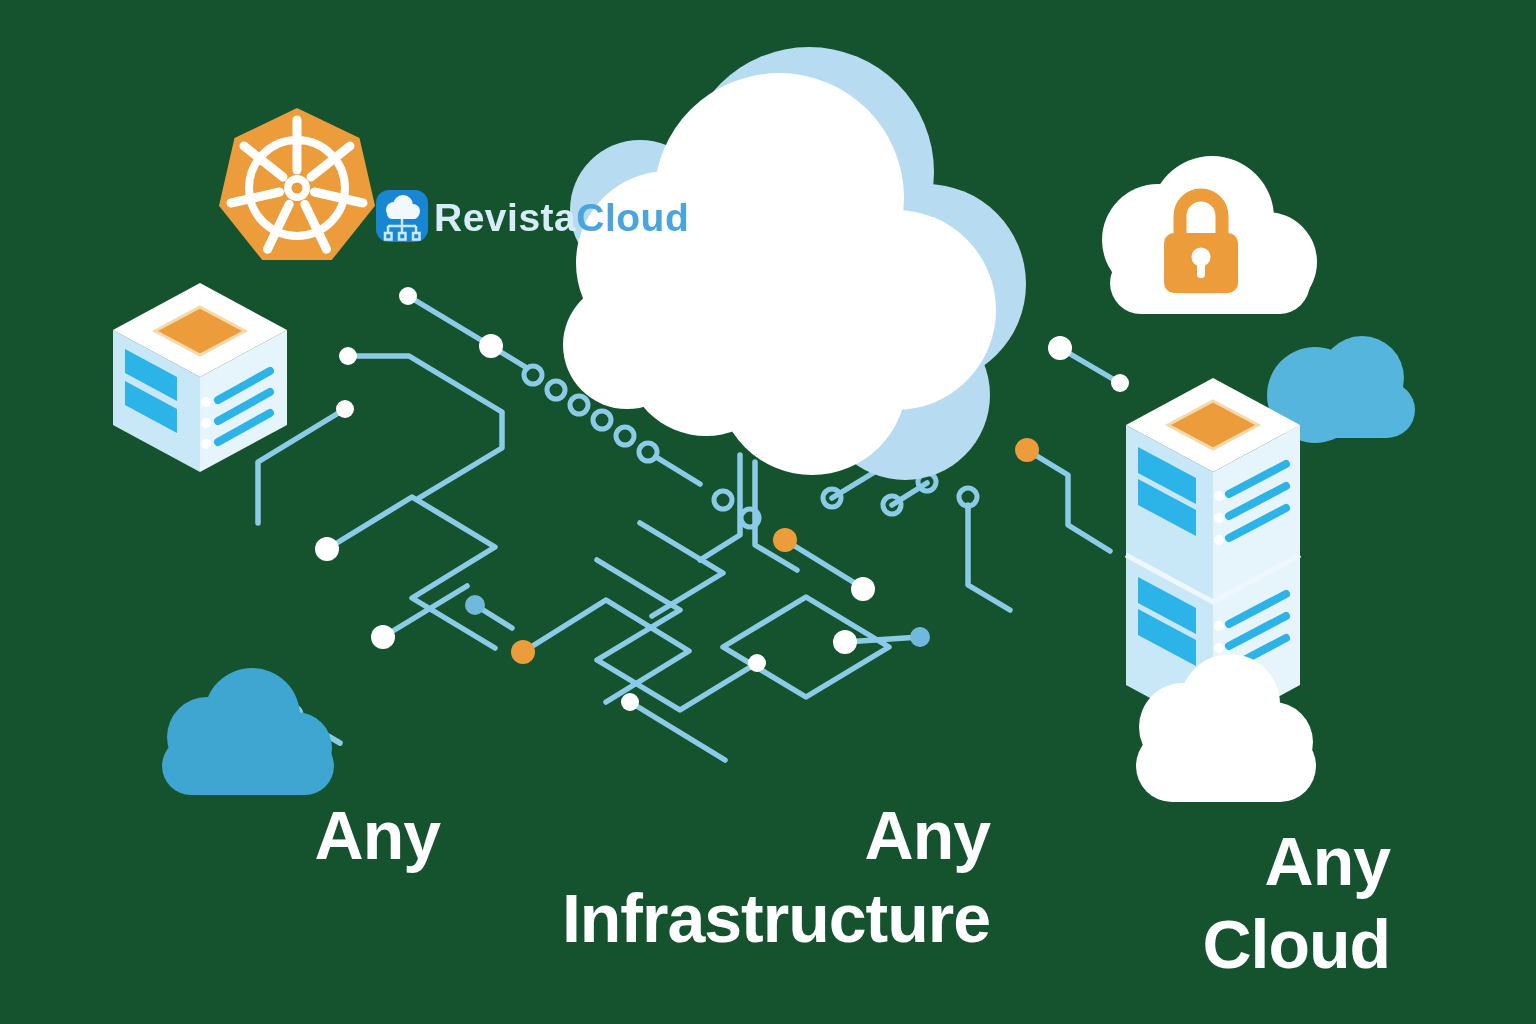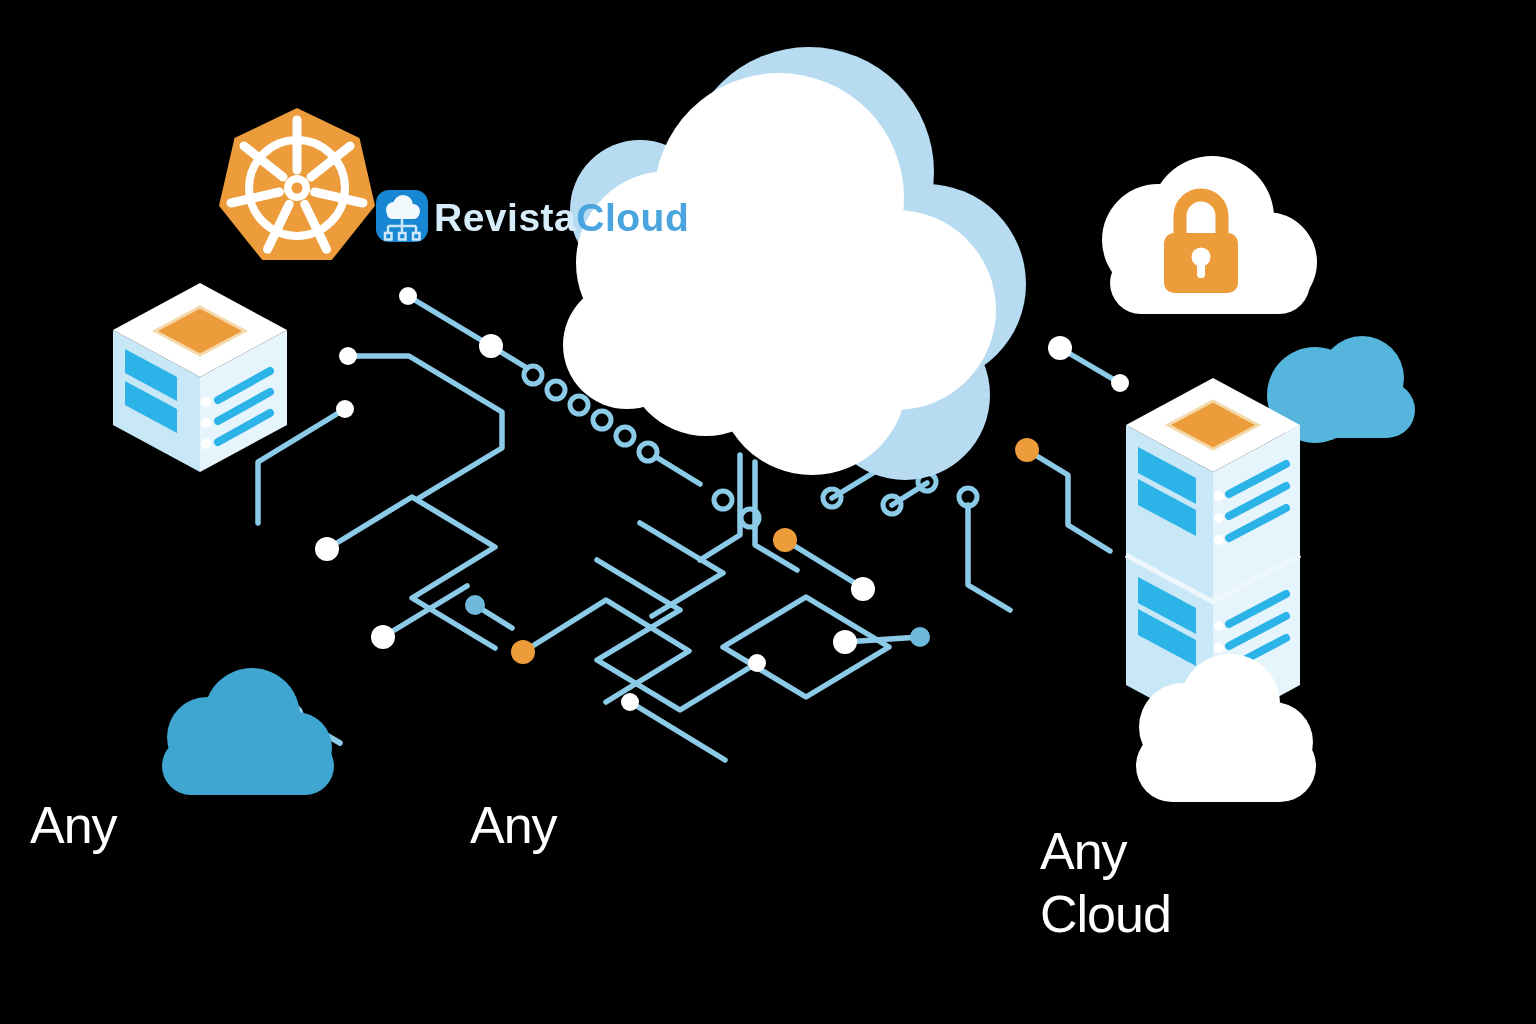--- a/index.html
+++ b/index.html
@@ -1,37 +1,37 @@
 <!DOCTYPE html>
 <html><head>
 <meta charset="utf-8">
 <style>
   html,body{margin:0;padding:0;background:#0e6e96;}
   .stage{
     position:relative;width:1536px;height:1024px;overflow:hidden;
-    background:#000000;
+    background:#14532d;
     font-family:"Liberation Sans", sans-serif;
   }
   .stage svg{position:absolute;inset:0;}
   
   .trace{fill:none;stroke:#8ccbe8;stroke-width:5.5;stroke-linecap:round;stroke-linejoin:round}
   .ring{fill:none;stroke:#8ccbe8;stroke-width:5}
   .dot-w{fill:#ffffff}
   .dot-o{fill:#EC9C3B}
   .dot-b{fill:#6fb9dc}
   
   .wordmark{
     position:absolute;left:434px;top:196px;z-index:5;
     font-size:39px;font-weight:bold;letter-spacing:0.5px;white-space:nowrap;
   }
   .wordmark .part-a{color:#d6ecf8;}
   .wordmark .part-b{color:#4aa4dd;}
   .label{
-    position:absolute;z-index:5;color:#ffffff;font-weight:normal;
-    font-size:52px;line-height:1.22;text-align:left;letter-spacing:-1px;
+    position:absolute;z-index:5;color:#ffffff;font-weight:bold;
+    font-size:68px;line-height:1.22;text-align:right;letter-spacing:-1px;
   }
   .label-application{left:30px;top:794px;width:410px;}
   .label-infrastructure{left:470px;top:794px;width:520px;}
   .label-cloud{left:1040px;top:820px;width:350px;}
 </style>
 </head>
 <body>
 
 <div class="stage">
 
@@ -245,20 +245,21 @@
   <div class="wordmark">
     <span class="part-a">Revista</span><span class="part-b">Cloud</span>
   </div>
 
   <div class="label label-application">
     <div>Any</div>
   </div>
 
   <div class="label label-infrastructure">
     <div>Any</div>
+    <div>Infrastructure</div>
   </div>
 
   <div class="label label-cloud">
     <div>Any</div>
     <div>Cloud</div>
   </div>
 
 </div>
 
 </body></html>

